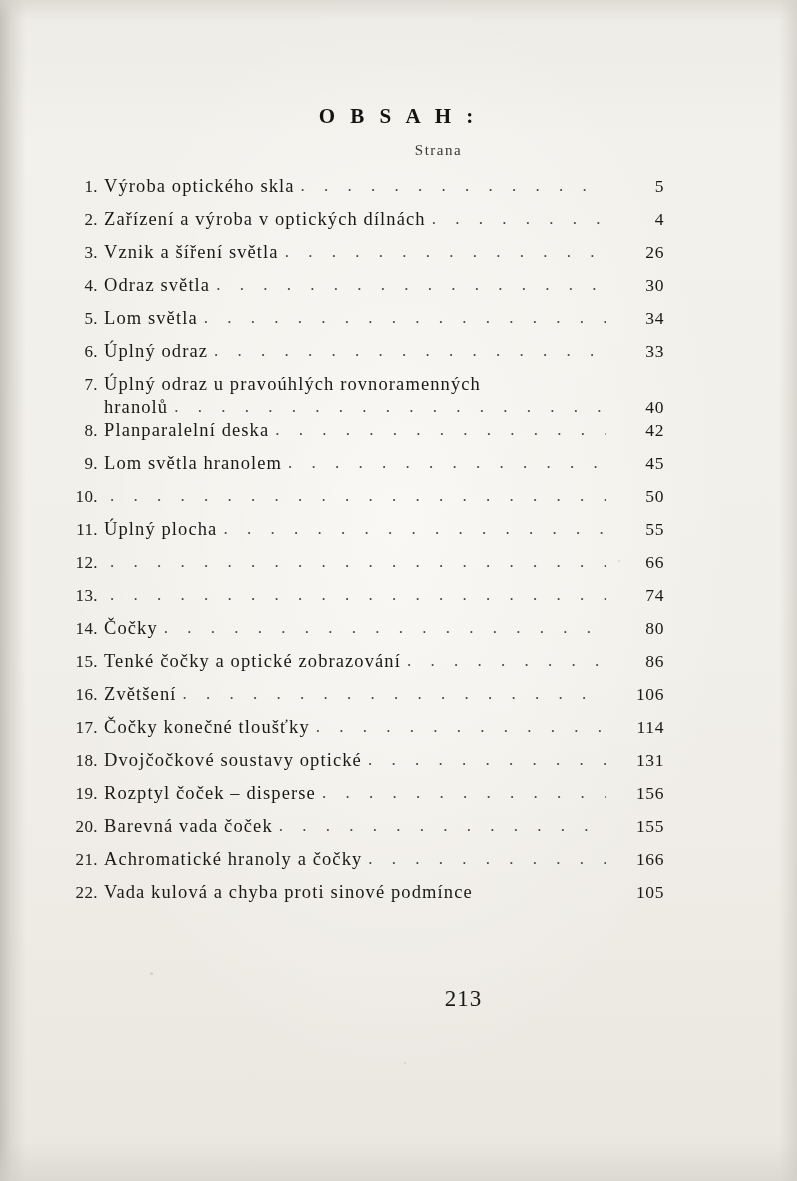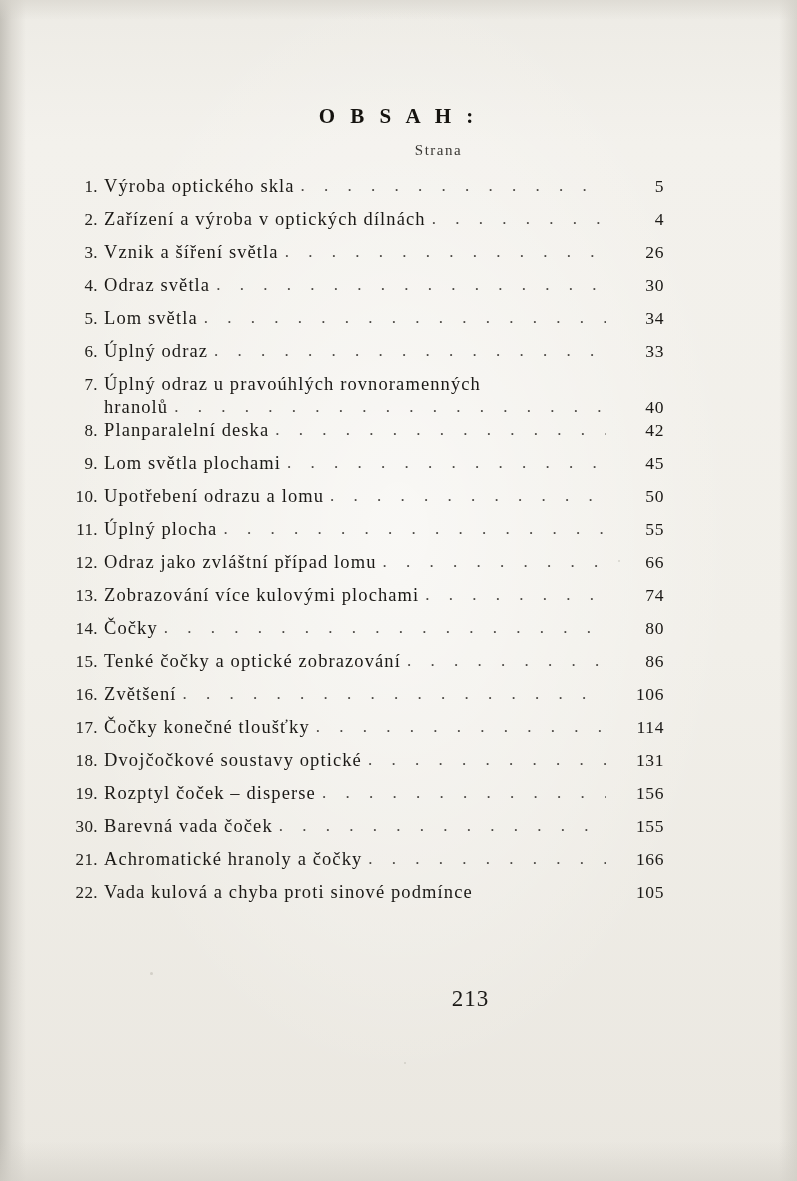--- a/index.html
+++ b/index.html
@@ -158,21 +158,21 @@
   .folio {
     position: absolute;
     top: 986px;
     left: 0;
     width: 797px;
     text-align: center;
     font-size: 23px;
     letter-spacing: 1px;
     color: #1b1916;
   }
-  .folio span { position: relative; left: 72px; }
+  .folio span { position: relative; left: 65px; }
 
   .speck { position: absolute; background: #b9b5ac; opacity: .5; border-radius: 50%; }
 </style>
 </head>
 <body>
 
 <div class="page"></div>
 <div class="edge-left"></div>
 <div class="edge-right"></div>
 <div class="edge-top"></div>
@@ -264,57 +264,54 @@
       <div class="entry">
         <div class="label">Planparalelní deska</div>
         <div class="leaders">. . . . . . . . . . . . . . . . . . . . . . . . .</div>
         <div class="page-no">42</div>
       </div>
     </div>
 
     <div class="row">
       <div class="num">9.</div>
       <div class="entry">
-        <div class="label">Lom světla plochami</div>
+        <div class="label">Lom světla hranolem</div>
         <div class="leaders">. . . . . . . . . . . . . . . . . . . . . . . . .</div>
         <div class="page-no">45</div>
       </div>
     </div>
 
     <div class="row">
       <div class="num">10.</div>
       <div class="entry">
-        <div class="label">Upotřebení odrazu a lomu</div>
         <div class="leaders">. . . . . . . . . . . . . . . . . . . . . . . . .</div>
         <div class="page-no">50</div>
       </div>
     </div>
 
     <div class="row">
       <div class="num">11.</div>
       <div class="entry">
         <div class="label">Úplný plocha</div>
         <div class="leaders">. . . . . . . . . . . . . . . . . . . . . . . . .</div>
         <div class="page-no">55</div>
       </div>
     </div>
 
     <div class="row">
       <div class="num">12.</div>
       <div class="entry">
-        <div class="label">Odraz jako zvláštní případ lomu</div>
         <div class="leaders">. . . . . . . . . . . . . . . . . . . . . . . . .</div>
         <div class="page-no">66</div>
       </div>
     </div>
 
     <div class="row">
       <div class="num">13.</div>
       <div class="entry">
-        <div class="label">Zobrazování více kulovými plochami</div>
         <div class="leaders">. . . . . . . . . . . . . . . . . . . . . . . . .</div>
         <div class="page-no">74</div>
       </div>
     </div>
 
     <div class="row">
       <div class="num">14.</div>
       <div class="entry">
         <div class="label">Čočky</div>
         <div class="leaders">. . . . . . . . . . . . . . . . . . . . . . . . .</div>
@@ -361,21 +358,21 @@
     <div class="row">
       <div class="num">19.</div>
       <div class="entry">
         <div class="label">Rozptyl čoček – disperse</div>
         <div class="leaders">. . . . . . . . . . . . . . . . . . . . . . . . .</div>
         <div class="page-no">156</div>
       </div>
     </div>
 
     <div class="row">
-      <div class="num">30.</div>
+      <div class="num">20.</div>
       <div class="entry">
         <div class="label">Barevná vada čoček</div>
         <div class="leaders">. . . . . . . . . . . . . . . . . . . . . . . . .</div>
         <div class="page-no">155</div>
       </div>
     </div>
 
     <div class="row">
       <div class="num">21.</div>
       <div class="entry">

